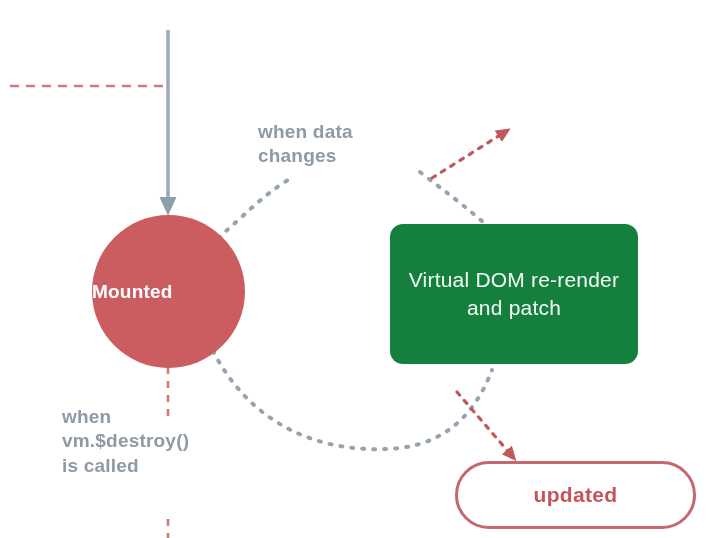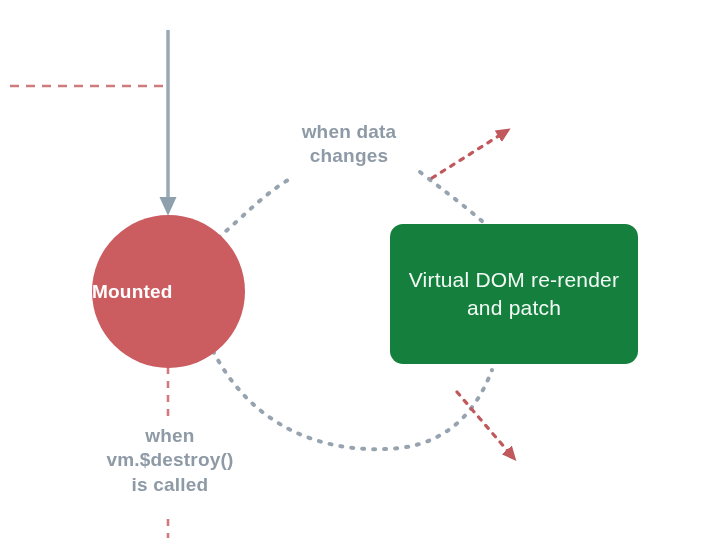--- a/index.html
+++ b/index.html
@@ -94,32 +94,31 @@
     height: 68px;
   }
 
   
   .edge-label {
     position: absolute;
     color: #8e9aa6;
     font-size: 19px;
     font-weight: bold;
     line-height: 1.28;
-    text-align: center;
     letter-spacing: 0.2px;
     white-space: pre-line;
   }
   #label-when-data-changes {
     left: 258px;
     top: 120px;
     width: 182px;
   }
   #label-when-destroy {
     left: 62px;
-    top: 424px;
+    top: 405px;
     width: 216px;
   }
 </style>
 </head>
 <body>
 
 <div id="diagram-canvas">
 
   <svg id="diagram-svg" viewBox="0 0 720 538" xmlns="http://www.w3.org/2000/svg">
     <defs>
@@ -153,20 +152,23 @@
     <span class="node-label">Mounted</span>
   </div>
 
   <div class="node" id="node-vdom">
     <span class="node-label">Virtual DOM
 re-render
 and patch</span>
   </div>
 
 
+  <div class="hook-pill" id="node-updated">
+    <span class="node-label">updated</span>
+  </div>
 
   <div class="edge-label" id="label-when-data-changes">when data
 changes</div>
 
   <div class="edge-label" id="label-when-destroy">when
 vm.$destroy()
 is called</div>
 
 </div>
 

